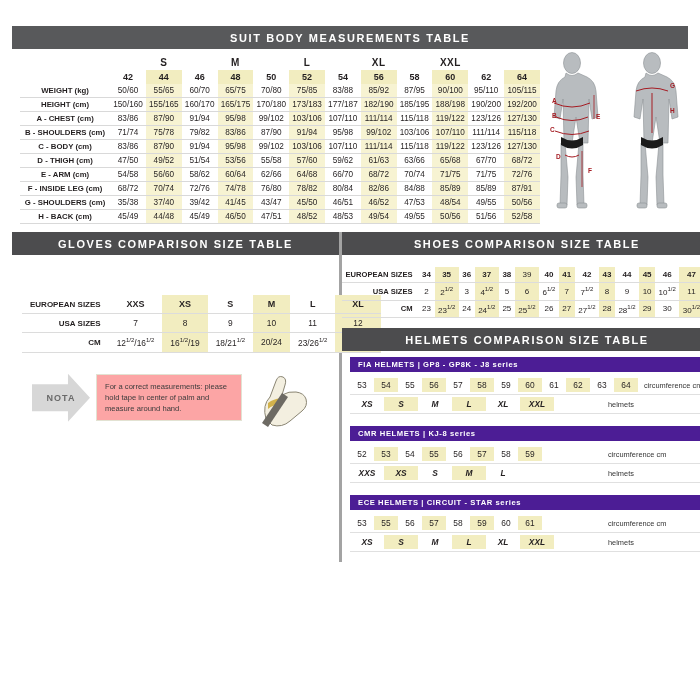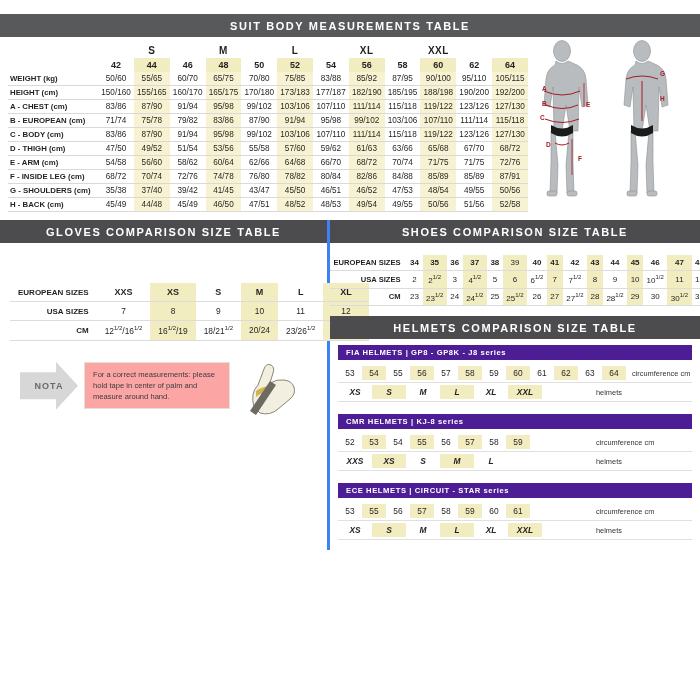--- a/index.html
+++ b/index.html
@@ -3,21 +3,21 @@
 <meta charset="utf-8">
 <style>
   html,body{margin:0;padding:0;}
   body{
     width:700px;height:700px;
     background:#ffffff;
     font-family:"Liberation Sans", sans-serif;
     color:#231f20;
     overflow:hidden;
   }
-  .page{position:relative;width:700px;height:560px;box-sizing:border-box;padding:0;}
+  .page{position:relative;width:700px;height:560px;box-sizing:border-box;padding:12px;}
 
   
   .bar{
     background:#58595b;
     color:#ffffff;
     text-align:center;
     font-size:11px;
     letter-spacing:1.6px;
     font-weight:700;
     padding:6px 0 5px 0;
@@ -26,33 +26,33 @@
 
   
   .section{box-sizing:border-box;}
 
   
   .suit-wrap{position:relative;padding:0 0 0 0;}
   .suit-body{display:flex;}
   .suit-table-holder{width:530px;padding:6px 0 0 8px;box-sizing:border-box;}
   table.suit{border-collapse:collapse;width:520px;font-size:8.2px;}
   table.suit td,table.suit th{padding:2px 2px;text-align:center;white-space:nowrap;}
-  table.suit td.lbl{text-align:left;font-weight:700;font-size:7.8px;padding-left:2px;margin-left:24px;}
+  table.suit td.lbl{text-align:center;font-weight:700;font-size:7.8px;padding-left:2px;margin-left:24px;}
   .grp{font-size:10px;font-weight:700;letter-spacing:.5px;}
   .hl{background:#f2edc0;}
   .hl2{background:#f7f3d2;}
   .rowline td{border-bottom:1px solid #d9d9d9;}
 
   
   .mannequins{position:relative;width:160px;}
   svg.man{position:absolute;top:2px;}
 
   
   .split{display:flex;width:700px;}
-  .left-col{width:330px;border-right:3px solid #3b82f6;box-sizing:border-box;}
+  .left-col{width:330px;border-right:3px solid #a3a3a3;box-sizing:border-box;}
   .right-col{width:370px;box-sizing:border-box;}
 
   
   .gloves-inner{padding:18px 10px 8px 10px;}
   table.gloves{border-collapse:collapse;margin:22px auto 0 auto;font-size:8.4px;}
   table.gloves td{padding:4px 8px;text-align:center;white-space:nowrap;}
   table.gloves td.lbl{text-align:right;font-weight:700;font-size:8px;}
   table.gloves tr{border-bottom:1px solid #dcdcdc;}
   .sup{font-size:6px;vertical-align:super;}
 
@@ -170,21 +170,21 @@
                 <td>99/102</td>
                 <td class="hl2">103/106</td>
                 <td>107/110</td>
                 <td class="hl2">111/114</td>
                 <td>115/118</td>
                 <td class="hl2">119/122</td>
                 <td>123/126</td>
                 <td class="hl2">127/130</td>
               </tr>
               <tr class="rowline">
-                <td class="lbl">B - EUROPEAN (cm)</td>
+                <td class="lbl">B - SHOULDERS (cm)</td>
                 <td>71/74</td>
                 <td class="hl2">75/78</td>
                 <td>79/82</td>
                 <td class="hl2">83/86</td>
                 <td>87/90</td>
                 <td class="hl2">91/94</td>
                 <td>95/98</td>
                 <td class="hl2">99/102</td>
                 <td>103/106</td>
                 <td class="hl2">107/110</td>

